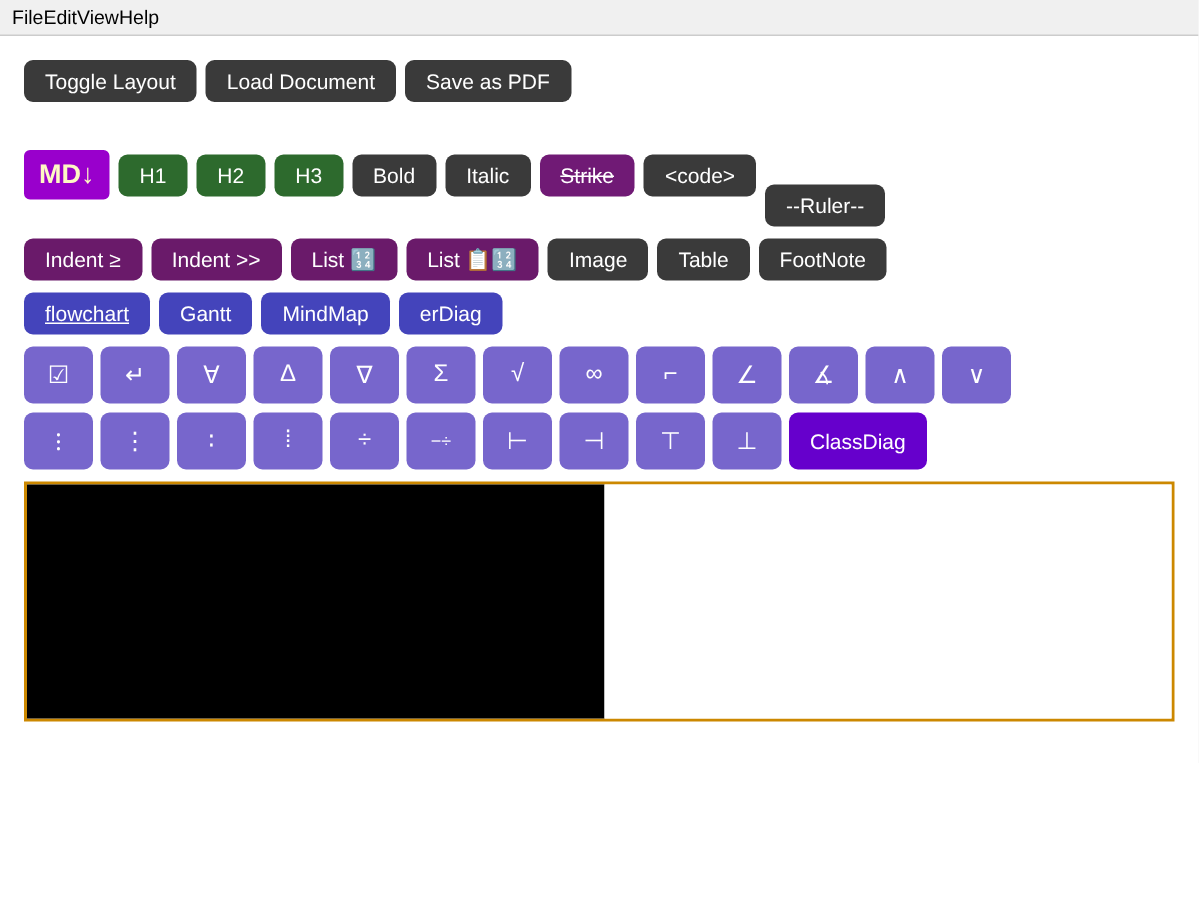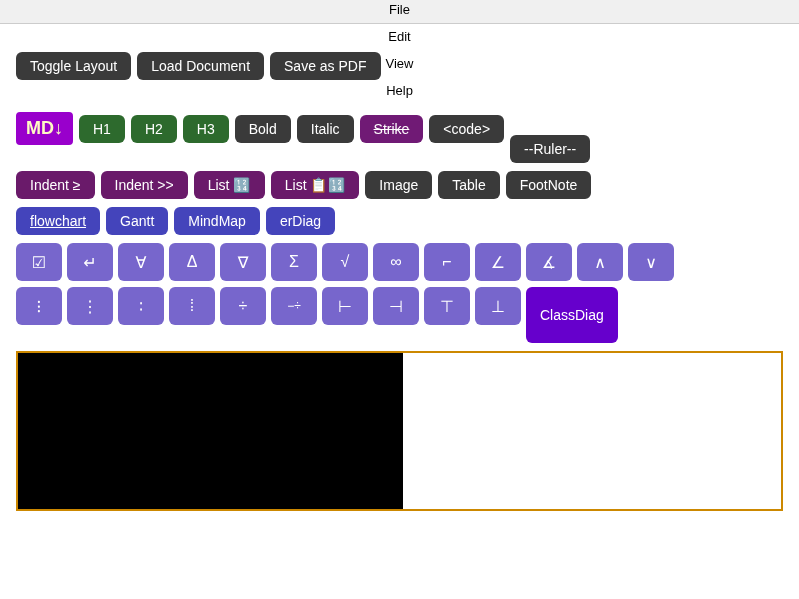--- a/index.html
+++ b/index.html
@@ -9,34 +9,32 @@
       width: 799px;
       height: 599px;
       overflow: hidden;
       font-size: 14px;
     }
     .menu-bar {
       display: flex;
       align-items: center;
       background: #f0f0f0;
       padding: 2px 8px;
-      gap: 12px;
       height: 24px;
       border-bottom: 1px solid #ccc;
-      flex-direction: column;
     }
     .menu-item {
       font-size: 13px;
       cursor: pointer;
       color: #000;
     }
     .main-content {
       background: #fff;
       margin: 0;
-      padding: 28px 16px;
+      padding: 16px 16px;
       height: calc(599px - 24px);
       overflow-y: auto;
     }
     .toolbar-row {
       display: flex;
       flex-wrap: wrap;
       gap: 6px;
       margin-bottom: 8px;
       align-items: center;
     }
@@ -92,21 +90,21 @@
       display: flex;
       align-items: center;
       justify-content: center;
     }
     .sym-btn-classdiag {
       background: #6600cc;
       border: none;
       border-radius: 6px;
       color: #fff;
       padding: 6px 14px;
-      height: 56px;
+      height: 38px;
       cursor: pointer;
       font-size: 14px;
       font-weight: 500;
     }
     .sym-btn-journey {
       background: #5544bb;
       border: none;
       border-radius: 6px;
       color: #fff;
       padding: 6px 18px;

